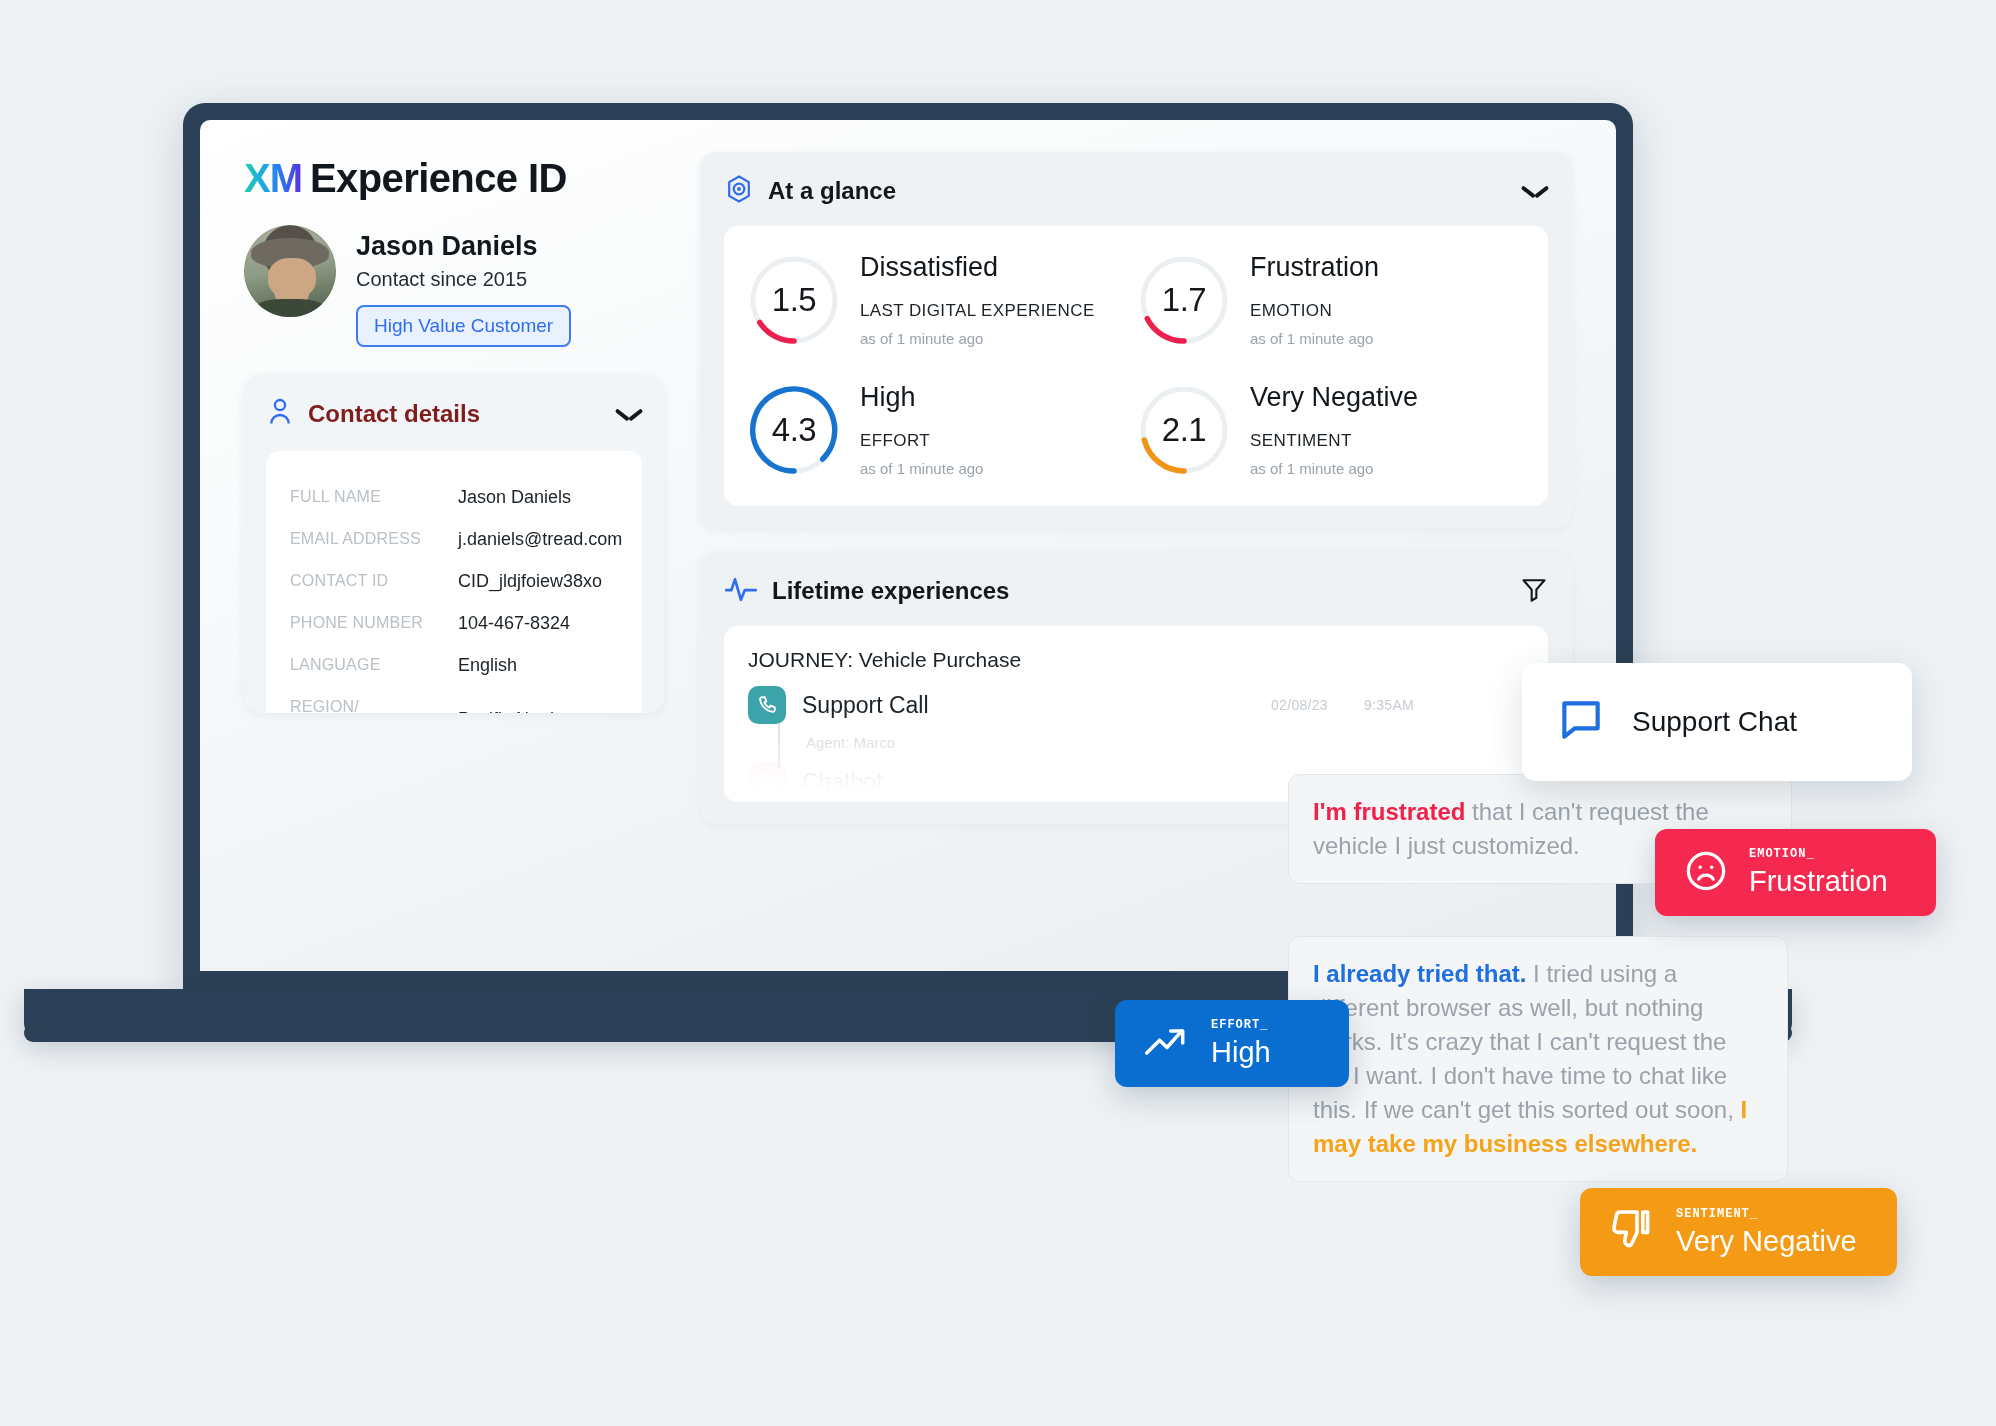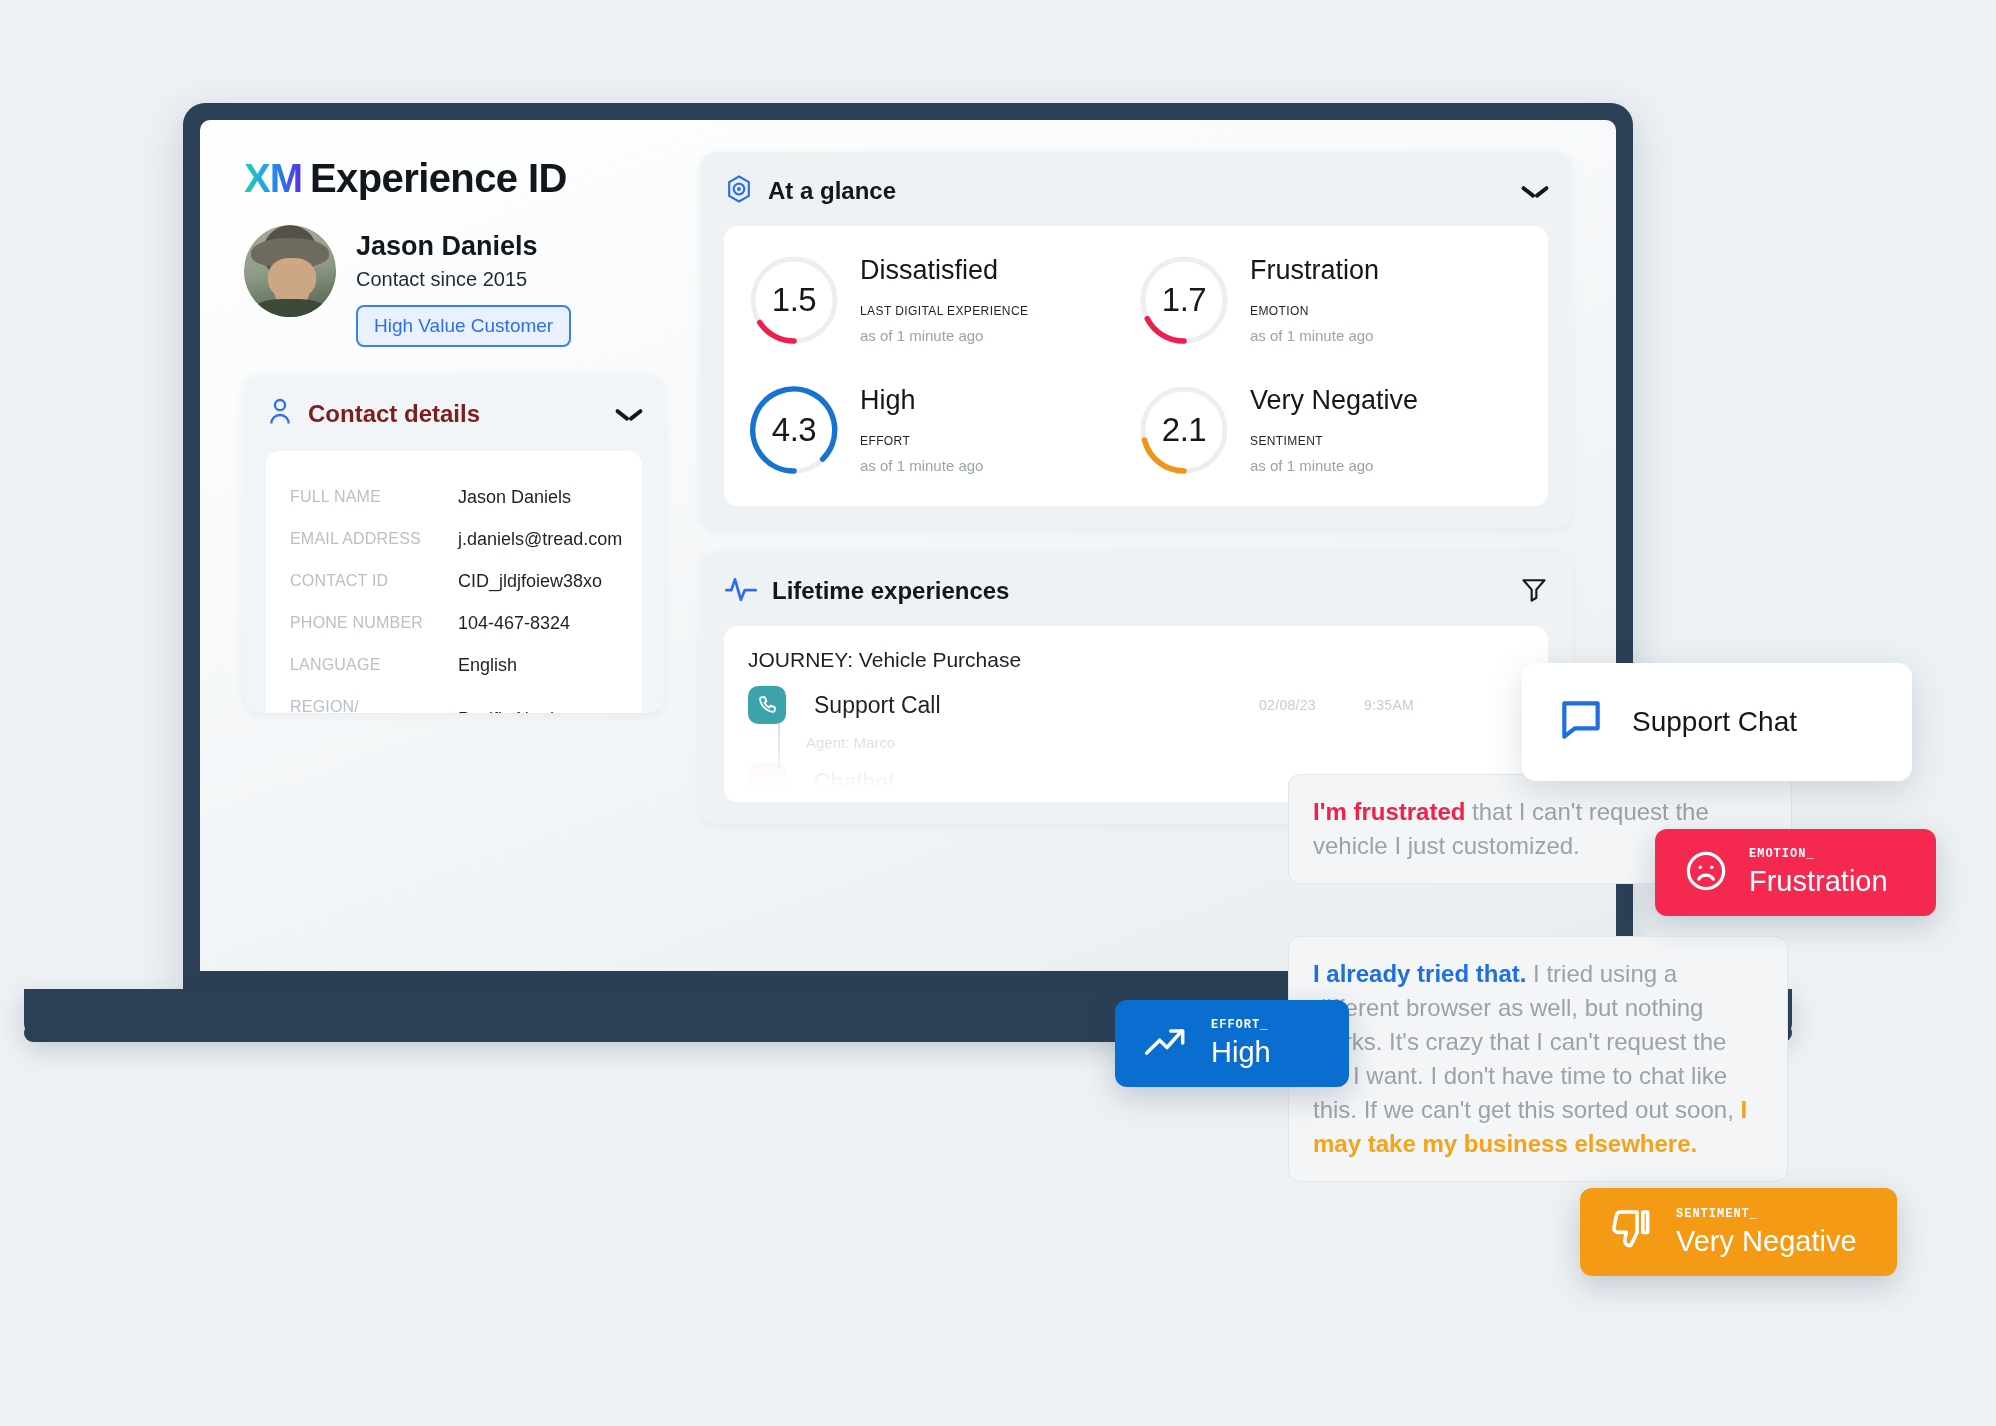--- a/index.html
+++ b/index.html
@@ -128,30 +128,30 @@
     display: grid; grid-template-columns: 1fr 1fr; row-gap: 34px;
   }
   .metric { display: flex; align-items: center; gap: 18px; }
   .gauge { width: 96px; height: 96px; flex: none; position: relative; }
   .gauge svg { display:block; }
   .gauge .gv {
     position:absolute; inset:0; display:flex; align-items:center; justify-content:center;
     font-size: 33px; color: #15191d; letter-spacing: -.5px;
   }
   .m-label { font-size: 27px; color: #11171c; line-height: 1.1; }
-  .m-sub { font-size: 12px; color: #1b2228; letter-spacing: .4px; margin-top: 19px; }
+  .m-sub { font-size: 17px; color: #1b2228; letter-spacing: .4px; margin-top: 19px; }
   .m-time { font-size: 15px; color: #9aa3ab; margin-top: 9px; }
 
   .panel-lifetime { margin-top: 24px; }
   .lifetime-body {
     background:#fff; border-radius: 14px; padding: 22px 24px 4px 24px;
     height: 176px; overflow: hidden; position: relative;
   }
   .journey { font-size: 21px; color: #1b2228; margin-bottom: 14px; }
-  .exp-row { display: flex; align-items: center; gap: 28px; }
+  .exp-row { display: flex; align-items: center; gap: 16px; }
   .exp-icon { width: 38px; height: 38px; border-radius: 10px; flex:none; display:flex; align-items:center; justify-content:center; }
   .exp-icon.teal { background:#3da3ab; }
   .exp-icon.pink { background:#f0c3e0; }
   .exp-name { font-size: 23px; color: #1b2228; flex: 1; }
   .exp-date { font-size: 14px; color: #c6ccd2; letter-spacing:.3px; }
   .exp-sub { font-size: 15px; color: #ced4d9; margin: 10px 0 12px 58px; position: relative; }
   .exp-sub::before { content:""; position:absolute; left:-28px; top:-10px; width:2px; height:44px; background:#d8dee3; }
   .fade-row { opacity: .30; }
   .lifetime-fade {
     position:absolute; left:0; right:0; bottom:0; height: 80px;

